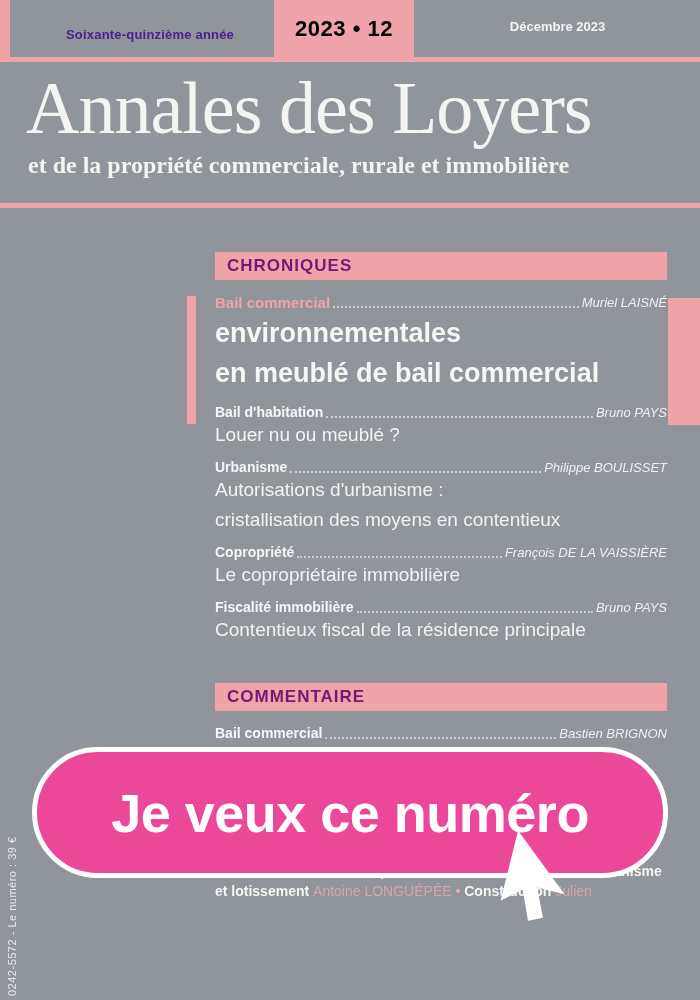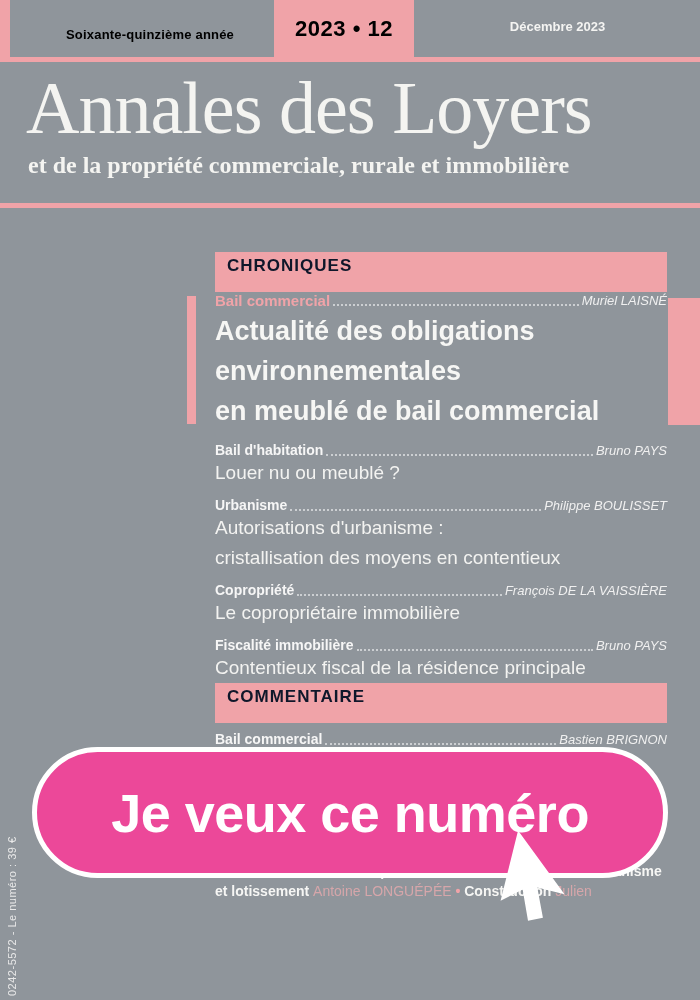--- a/index.html
+++ b/index.html
@@ -8,21 +8,21 @@
     width:700px;height:1000px;
     background:#8F959B;
     overflow:hidden;
     font-family:"Liberation Sans", sans-serif;
   }
   
   .header-band{position:absolute;left:0;top:0;width:700px;height:57px;background:#8F959B;}
   .header-left-strip{position:absolute;left:0;top:0;width:10px;height:57px;background:#F0A3A8;}
   .header-year{position:absolute;left:10px;top:0;width:280px;height:69px;
     display:flex;align-items:center;justify-content:center;
-    color:#000000;font-size:13px;font-weight:600;letter-spacing:.2px;}
+    color:#4c1d95;font-size:13px;font-weight:600;letter-spacing:.2px;}
   .issue-badge{position:absolute;left:274px;top:0;width:140px;height:57px;background:#F0A3A8;
     display:flex;align-items:center;justify-content:center;
     color:#000000;font-size:22px;font-weight:bold;letter-spacing:.5px;}
   .header-date{position:absolute;left:430px;top:0;width:255px;height:53px;
     display:flex;align-items:center;justify-content:center;
     color:#F4F4F2;font-size:13px;font-weight:600;}
   .rule{position:absolute;left:0;width:700px;height:5px;background:#F0A3A8;}
   .rule-top{top:57px;}
   .rule-mid{top:203px;}
   
@@ -33,23 +33,23 @@
     font-family:"Liberation Serif", serif;font-weight:bold;
     font-size:24px;color:#F4F4F1;white-space:nowrap;}
   
   .spine{position:absolute;left:6px;bottom:-8px;height:320px;
     writing-mode:vertical-rl;transform:rotate(180deg);
     color:#E9E9E9;font-size:11px;letter-spacing:.5px;white-space:nowrap;}
   
   .col{position:absolute;left:215px;width:452px;}
   .col-chroniques{top:252px;}
   .col-commentaire{top:683px;}
-  .banner{height:20px;background:#F0A3A8;color:#0f172a;
+  .banner{height:20px;background:#F0A3A8;color:#701a75;
     font-size:17px;font-weight:bold;letter-spacing:1px;
-    padding:4px 0 16px 12px;}
+    padding:4px 0 4px 12px;margin-bottom:14px;}
   .cat-row{display:flex;align-items:flex-end;line-height:17px;}
   .cat{color:#F6F6F6;font-size:14px;font-weight:bold;white-space:nowrap;}
   .cat-featured{color:#F0A3A8;font-size:15px;}
   .leader{flex:1;border-bottom:2px dotted rgba(255,255,255,.55);margin:0 3px 3px 3px;min-width:12px;}
   .author{color:#F0F0F0;font-size:13px;font-style:italic;white-space:nowrap;}
   .featured-title{color:#F6F6F4;font-size:27px;font-weight:bold;line-height:36px;margin-top:4px;}
   .entry{margin-top:13px;}
   .entry-title{color:#F3F3F1;font-size:19px;font-weight:500;line-height:22px;margin-top:3px;}
   .bar-left{position:absolute;left:187px;top:296px;width:9px;height:128px;background:#F0A3A8;}
   .block-right{position:absolute;left:668px;top:298px;width:32px;height:127px;background:#F0A3A8;}
@@ -93,21 +93,20 @@
 
   <div class="col col-chroniques">
     <div class="banner">CHRONIQUES</div>
 
     <div>
       <div class="cat-row">
         <span class="cat cat-featured">Bail commercial</span>
         <span class="leader"></span>
         <span class="author">Muriel LAISNÉ</span>
       </div>
-      <div class="featured-title">Actualité des obligations</div>
       <div class="featured-title">environnementales</div>
       <div class="featured-title">en meublé de bail commercial</div>
     </div>
 
     <div class="entry">
       <div class="cat-row">
         <span class="cat">Bail d'habitation</span>
         <span class="leader"></span>
         <span class="author">Bruno PAYS</span>
       </div>

